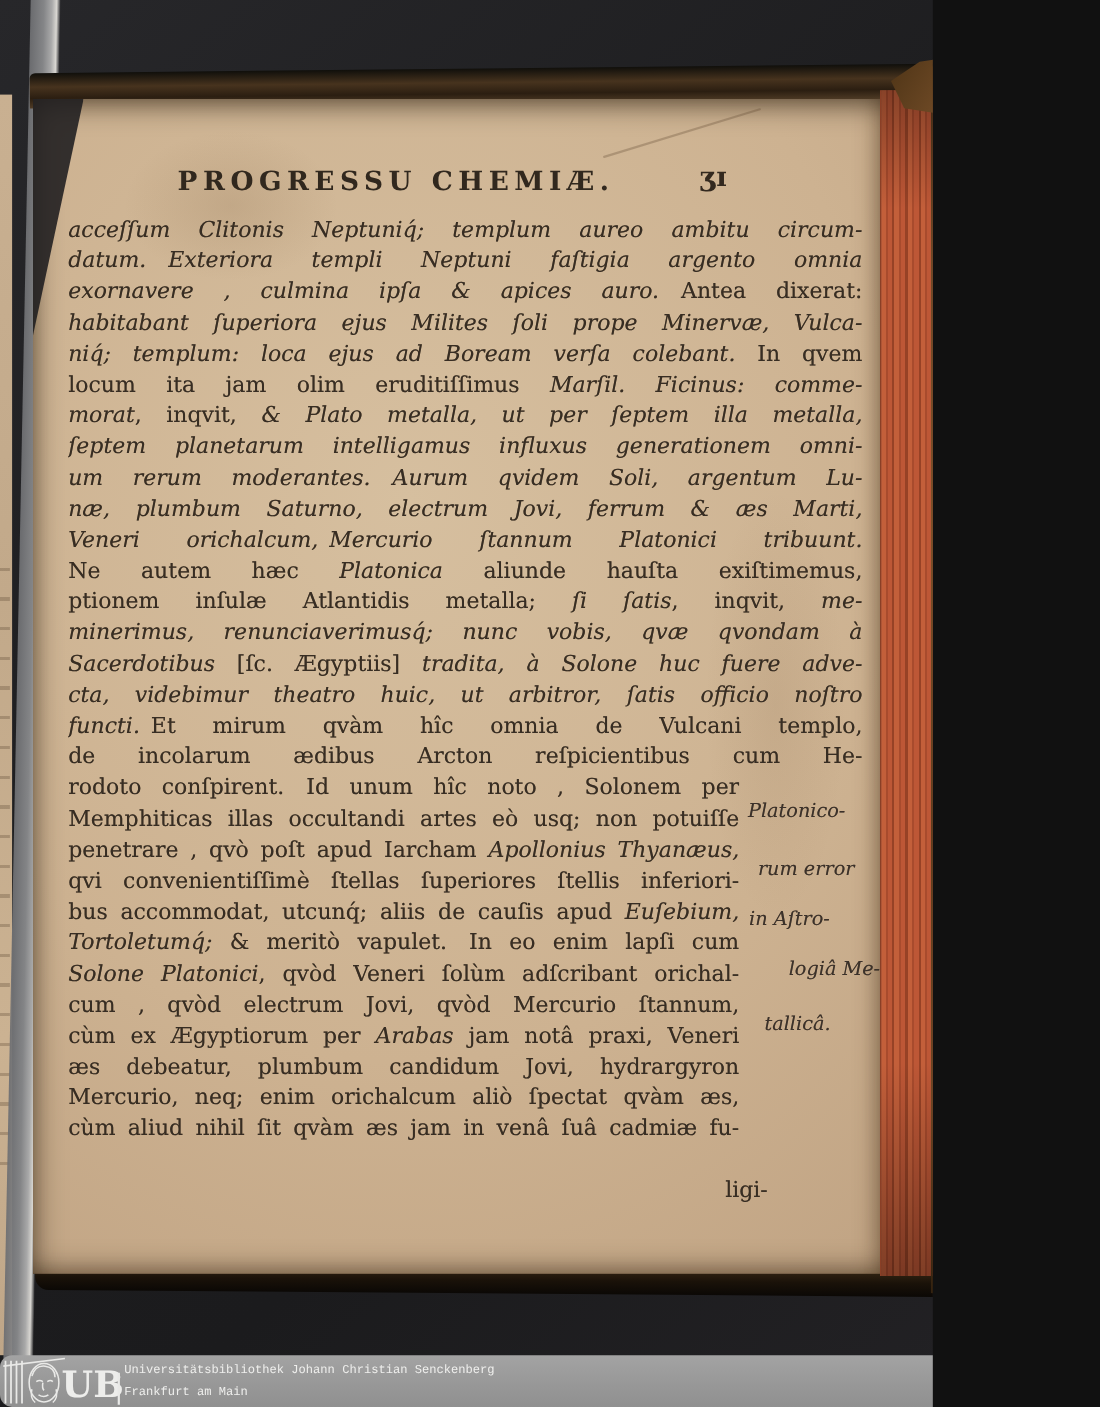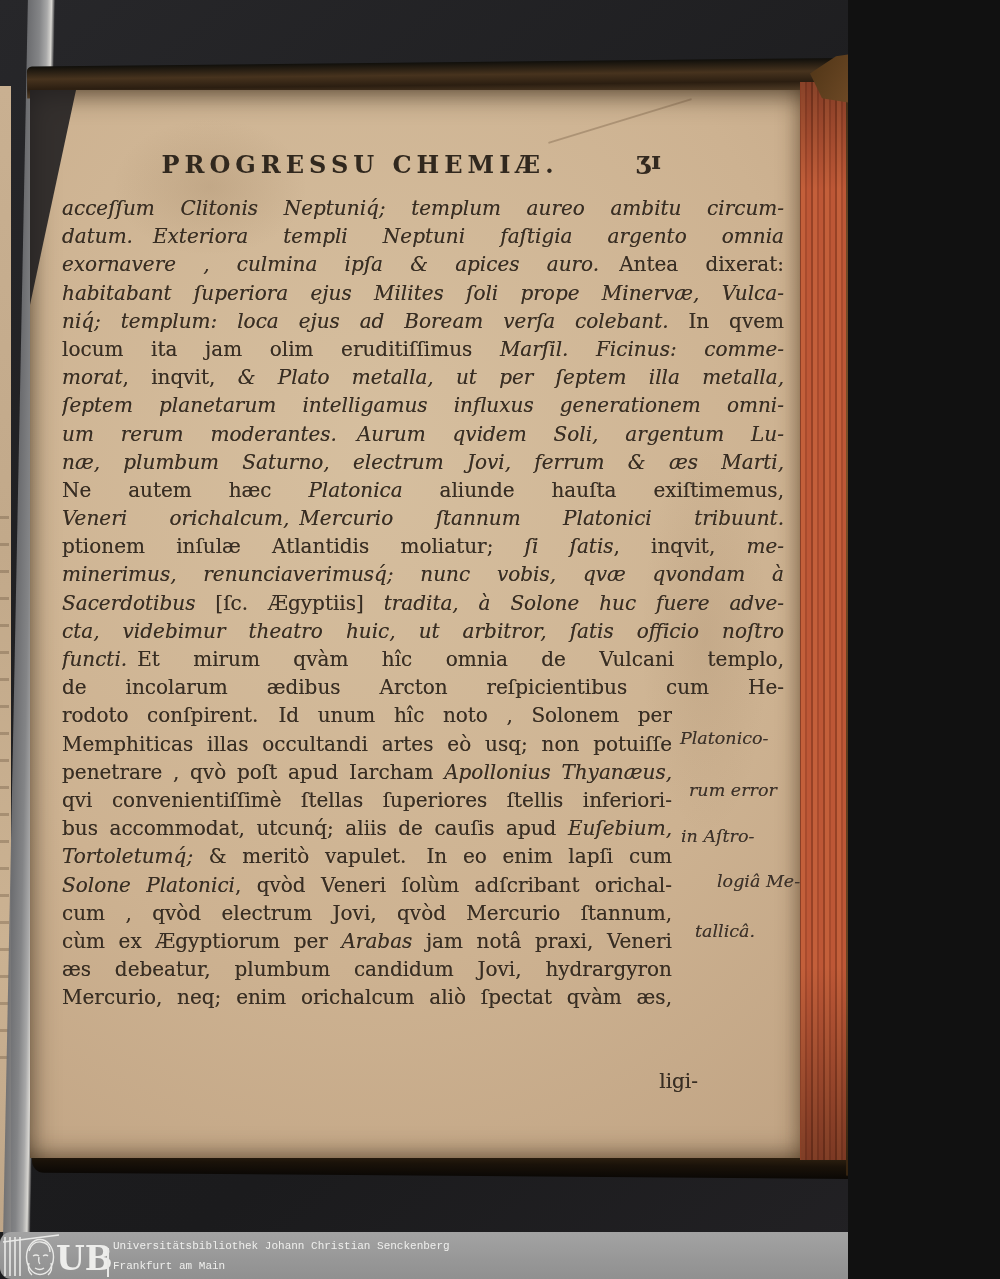--- a/index.html
+++ b/index.html
@@ -109,39 +109,40 @@
         <div class="line"><span class="it">acceſſum Clitonis Neptuniq́; templum aureo ambitu circum-</span></div>
         <div class="line"><span class="it">datum. Exteriora templi Neptuni faſtigia argento omnia</span></div>
         <div class="line"><span class="it">exornavere , culmina ipſa &amp; apices auro.</span><span> Antea dixerat:</span></div>
         <div class="line"><span class="it">habitabant ſuperiora ejus Milites ſoli prope Minervæ, Vulca-</span></div>
         <div class="line"><span class="it">niq́; templum: loca ejus ad Boream verſa colebant.</span><span> In qvem</span></div>
         <div class="line"><span>locum ita jam olim eruditiſſimus </span><span class="it">Marſil. Ficinus: comme-</span></div>
         <div class="line"><span class="it">morat</span><span>, inqvit, </span><span class="it">&amp; Plato metalla, ut per ſeptem illa metalla,</span></div>
         <div class="line"><span class="it">ſeptem planetarum intelligamus influxus generationem omni-</span></div>
         <div class="line"><span class="it">um rerum moderantes. Aurum qvidem Soli, argentum Lu-</span></div>
         <div class="line"><span class="it">næ, plumbum Saturno, electrum Jovi, ferrum &amp; æs Marti,</span></div>
+        <div class="line"><span class="it">Veneri orichalcum, Mercurio ſtannum Platonici tribuunt.</span></div>
         <div class="line"><span>Ne autem hæc </span><span class="it">Platonica</span><span> aliunde hauſta exiſtimemus,</span></div>
-        <div class="line"><span class="it">Veneri orichalcum, Mercurio ſtannum Platonici tribuunt.</span></div>
-        <div class="line"><span>ptionem inſulæ Atlantidis moliatur; </span><span class="it">ſi ſatis</span><span>, inqvit, </span><span class="it">me-</span></div>
+        <div class="line"><span>ptionem inſulæ Atlantidis metalla; </span><span class="it">ſi ſatis</span><span>, inqvit, </span><span class="it">me-</span></div>
         <div class="line"><span class="it">minerimus, renunciaverimusq́; nunc vobis, qvæ qvondam à</span></div>
         <div class="line"><span class="it">Sacerdotibus</span><span> [ſc. Ægyptiis] </span><span class="it">tradita, à Solone huc fuere adve-</span></div>
         <div class="line"><span class="it">cta, videbimur theatro huic, ut arbitror, ſatis officio noſtro</span></div>
         <div class="line"><span class="it">functi.</span><span> Et mirum qvàm hîc omnia de Vulcani templo,</span></div>
         <div class="line"><span>de incolarum ædibus Arcton reſpicientibus cum He-</span></div>
         <div class="line narrow"><span>rodoto conſpirent. Id unum hîc noto , Solonem per</span></div>
         <div class="line narrow"><span>Memphiticas illas occultandi artes eò usq; non potuiſſe</span></div>
         <div class="line narrow"><span>penetrare , qvò poſt apud Iarcham </span><span class="it">Apollonius Thyanæus,</span></div>
         <div class="line narrow"><span>qvi convenientiſſimè ſtellas ſuperiores ſtellis inferiori-</span></div>
         <div class="line narrow"><span>bus accommodat, utcunq́; aliis de cauſis apud </span><span class="it">Euſebium,</span></div>
         <div class="line narrow"><span class="it">Tortoletumq́;</span><span> &amp; meritò vapulet. In eo enim lapſi cum</span></div>
         <div class="line narrow"><span class="it">Solone Platonici</span><span>, qvòd Veneri ſolùm adſcribant orichal-</span></div>
         <div class="line narrow"><span>cum , qvòd electrum Jovi, qvòd Mercurio ſtannum,</span></div>
         <div class="line narrow"><span>cùm ex Ægyptiorum per </span><span class="it">Arabas</span><span> jam notâ praxi, Veneri</span></div>
         <div class="line narrow"><span>æs debeatur, plumbum candidum Jovi, hydrargyron</span></div>
         <div class="line narrow"><span>Mercurio, neq; enim orichalcum aliò ſpectat qvàm æs,</span></div>
+        <div class="line narrow"><span>cùm aliud nihil ſit qvàm æs jam in venâ ſuâ cadmiæ fu-</span></div>
       </div>
 
     <div class="catchword">ligi-</div>
 
     <div id="margin-notes">
         <div class="mnote m0">Platonico-</div>
         <div class="mnote m1">rum error</div>
         <div class="mnote m2">in Aſtro-</div>
         <div class="mnote m3">logiâ Me-</div>
         <div class="mnote m4">tallicâ.</div>

